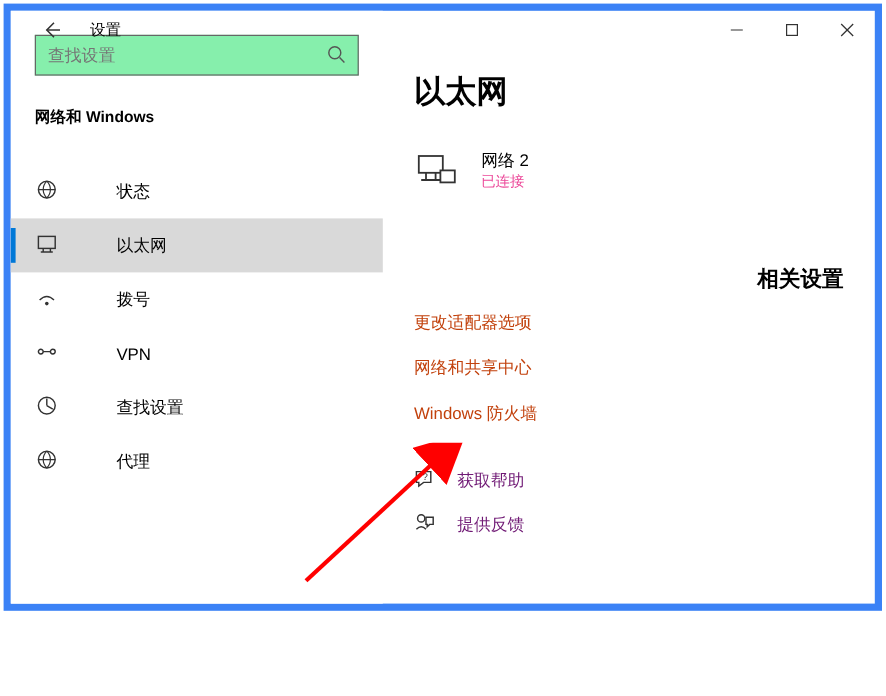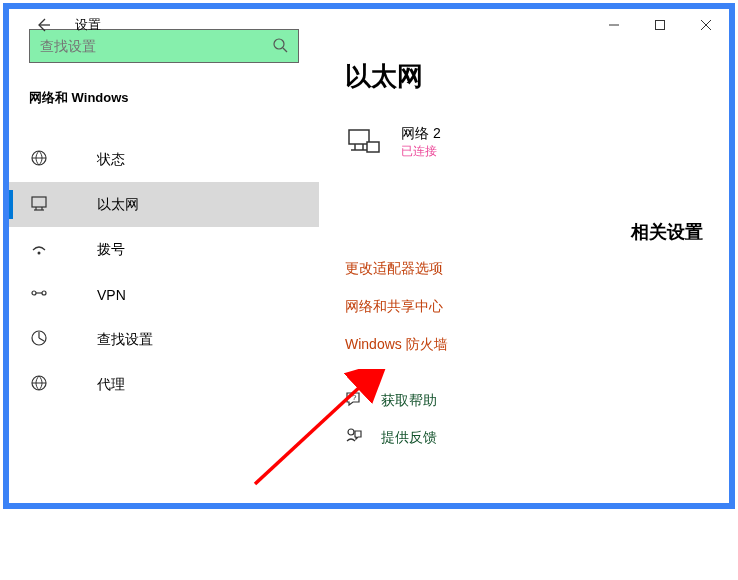--- a/index.html
+++ b/index.html
@@ -170,21 +170,21 @@
       display: flex;
       align-items: center;
       margin-bottom: 16px;
     }
     .help-row .icon {
       width: 20px;
       margin-right: 16px;
       color: #333;
     }
     .help-row .text {
-      color: #14532d;
+      color: #701a75;
       cursor: pointer;
       text-align: center;
     }
     .arrow-annotation {
       position: absolute;
       left: 236px;
       top: 360px;
       width: 150px;
       height: 120px;
       pointer-events: none;

